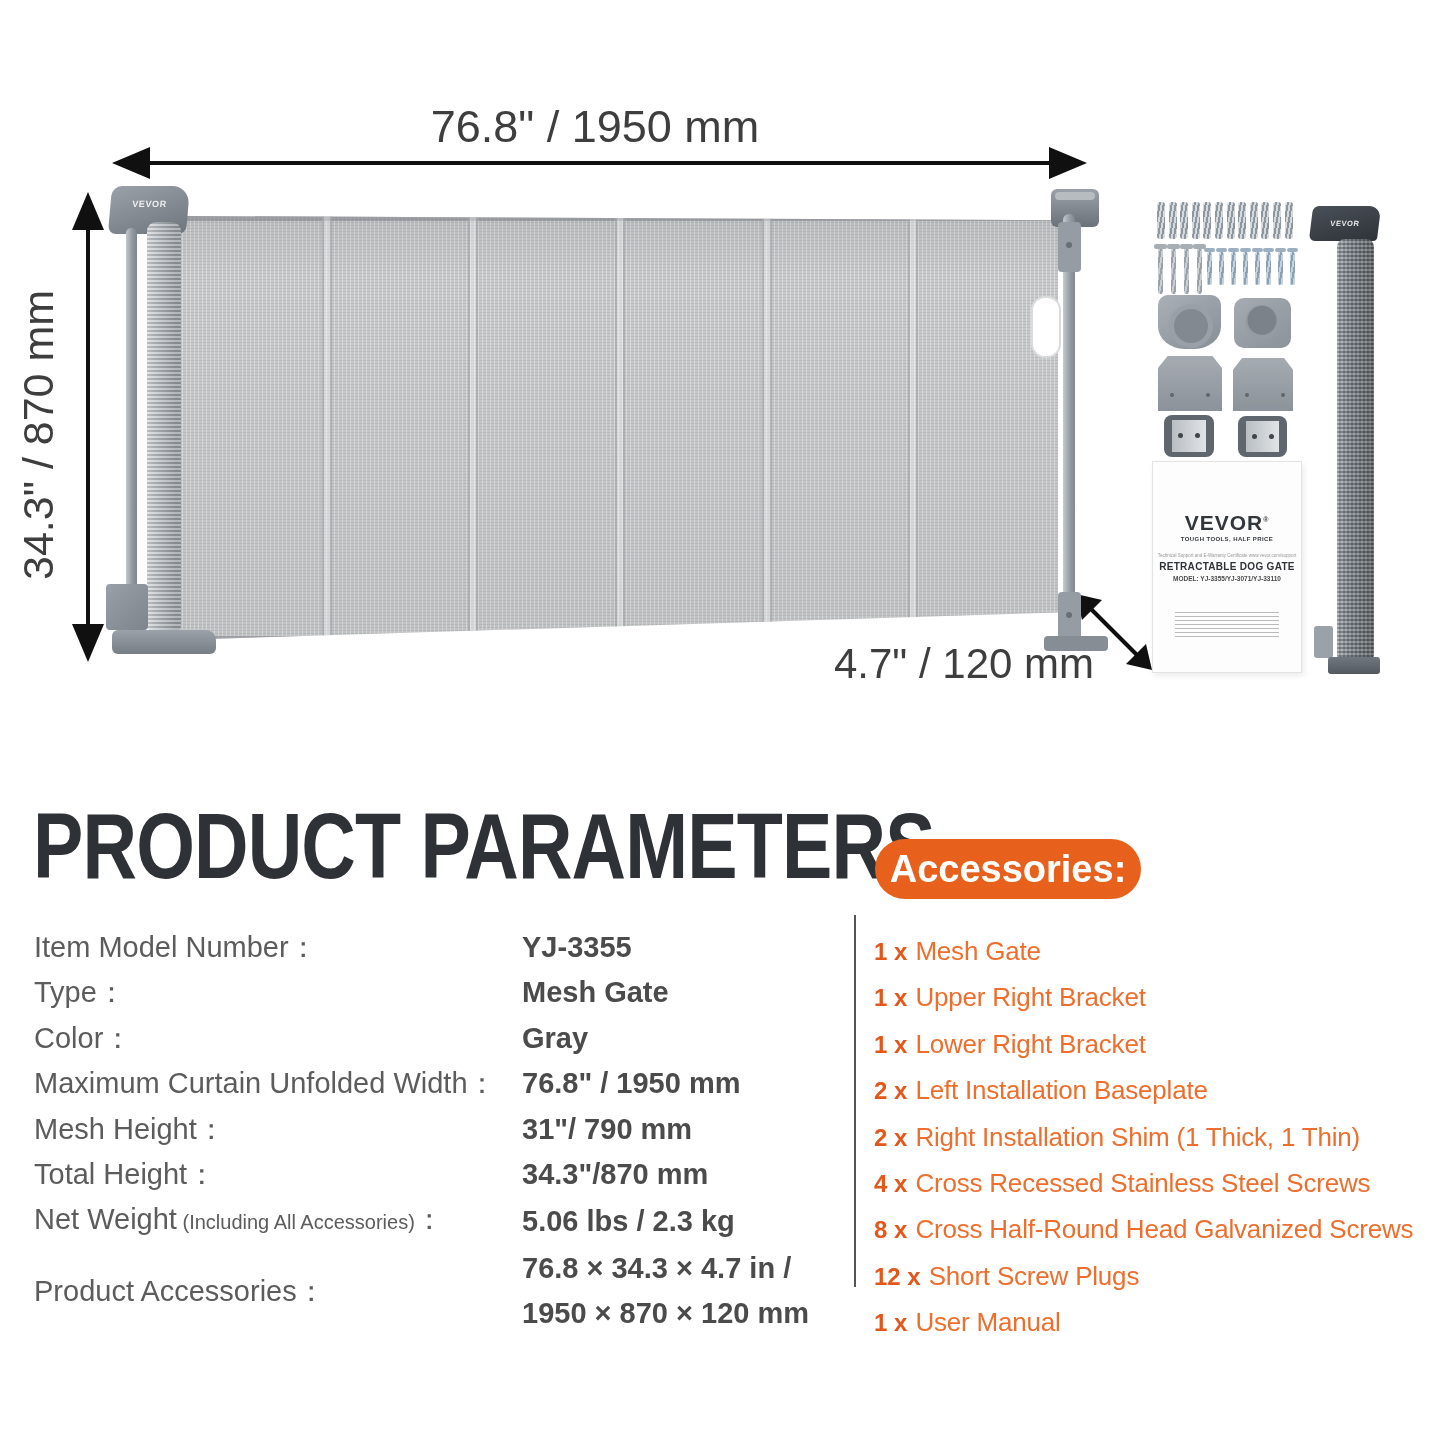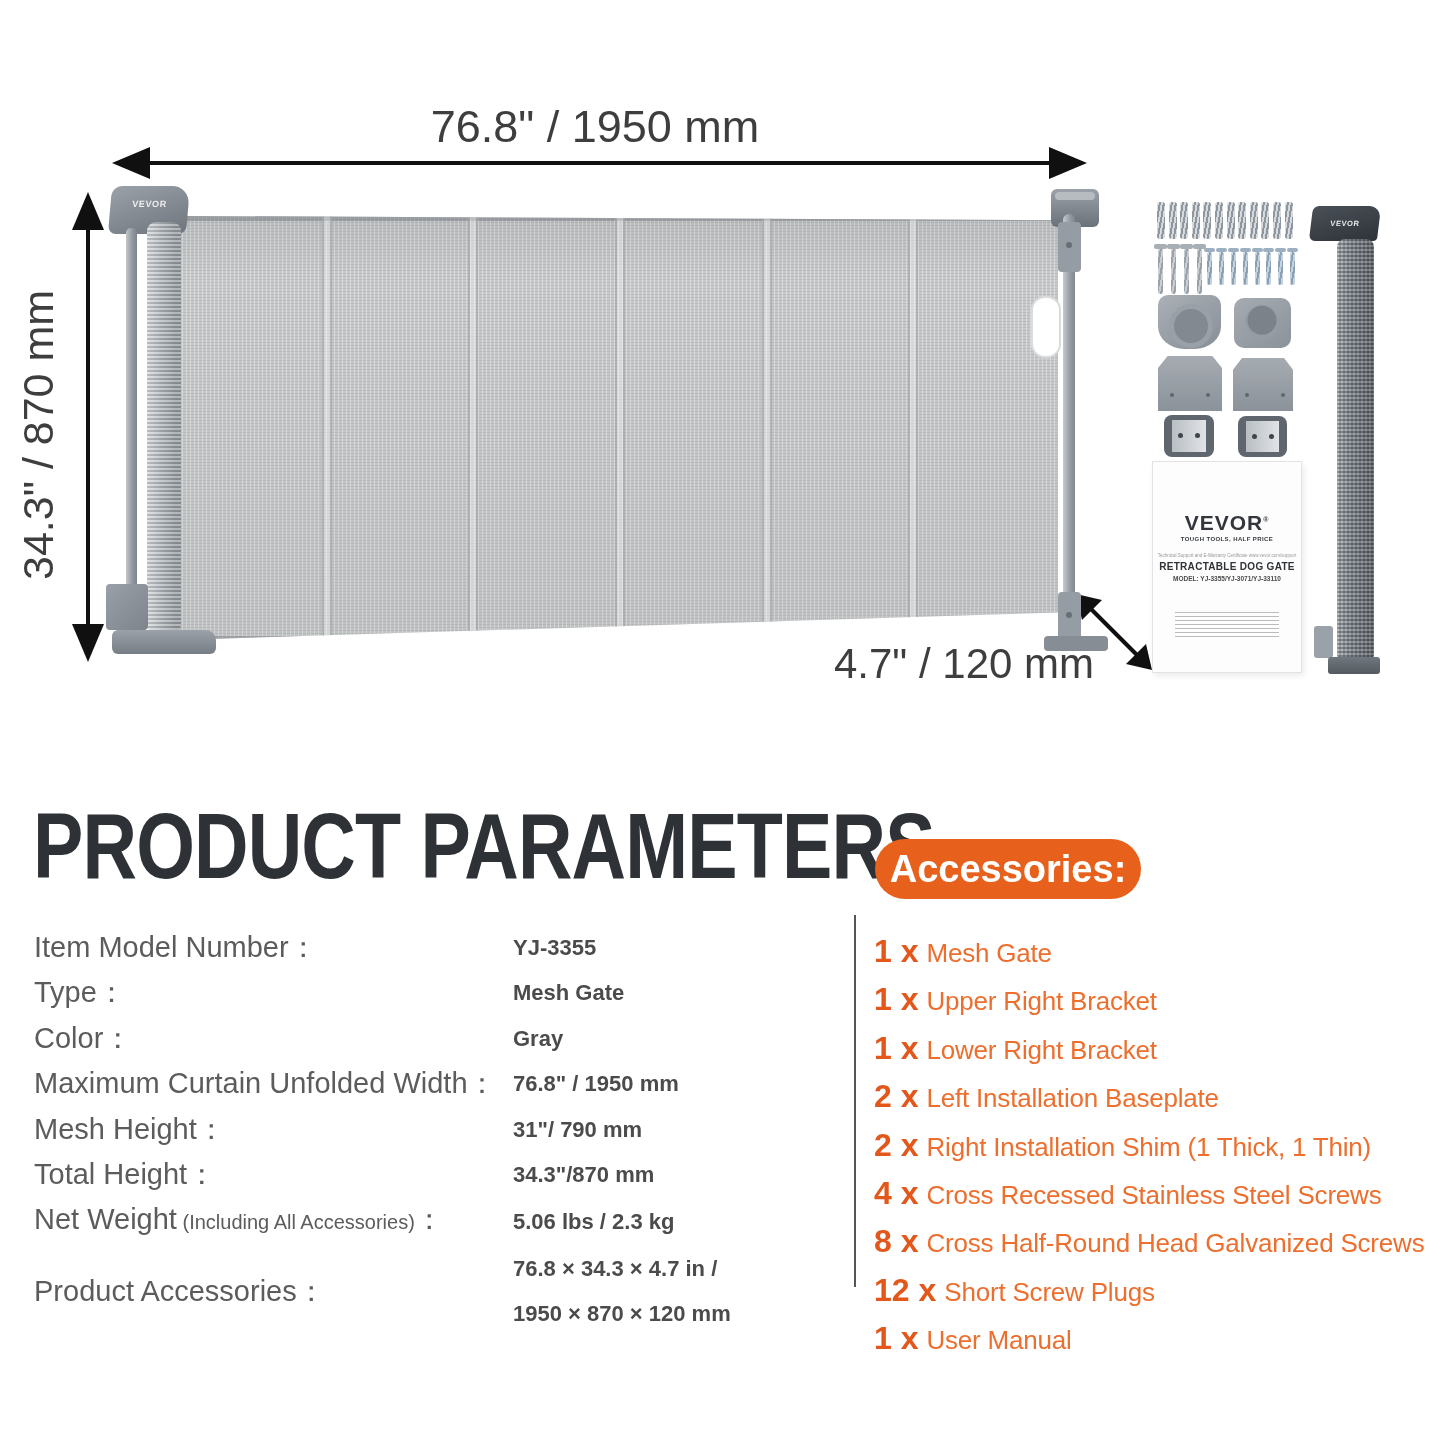--- a/index.html
+++ b/index.html
@@ -128,26 +128,26 @@
   .page-title{left:33px;top:800px;font-size:92px;font-weight:800;color:var(--heading);
               letter-spacing:-1px;line-height:1;transform:scaleX(.82);transform-origin:left;white-space:nowrap;}
   .acc-badge{left:875px;top:820px;width:266px;height:60px;border-radius:30px;background:var(--accent-orange);
              display:flex;align-items:center;justify-content:center;color:#fff;font-size:38px;font-weight:bold;margin-top:19px;}
 
   .params{left:34px;top:925px;width:815px;}
   .param-row{display:flex;align-items:center;line-height:45.4px;}
   .param-label{flex:0 0 479px;color:var(--label-gray);font-size:29px;white-space:nowrap;}
   .param-note{font-size:20px;}
   .param-note:empty{display:none;}
-  .param-value{color:var(--value-gray);font-size:22px;font-weight:bold;white-space:pre-line;}
+  .param-value{color:var(--value-gray);font-size:29px;font-weight:bold;white-space:pre-line;margin-left:9px;}
 
   .divider{left:854px;top:915px;width:2px;height:372px;background:#555;}
   .acc-list{left:874px;top:930px;width:566px;}
   .acc-row{line-height:42.4px;white-space:nowrap;}
-  .acc-qty{color:var(--qty-orange);font-size:32px;font-weight:bold;}
+  .acc-qty{color:var(--qty-orange);font-size:24px;font-weight:bold;}
   .acc-name{color:var(--list-orange);font-size:26px;letter-spacing:-.2px;margin-left:8px;}
 </style>
 </head>
 <body>
 
 <div class="canvas">
 
   <div class="abs dim-label w-label">76.8" / 1950 mm</div>
   <div class="abs dim-label h-label">34.3" / 870 mm</div>
   <div class="abs dim-label d-label">4.7" / 120 mm</div>

